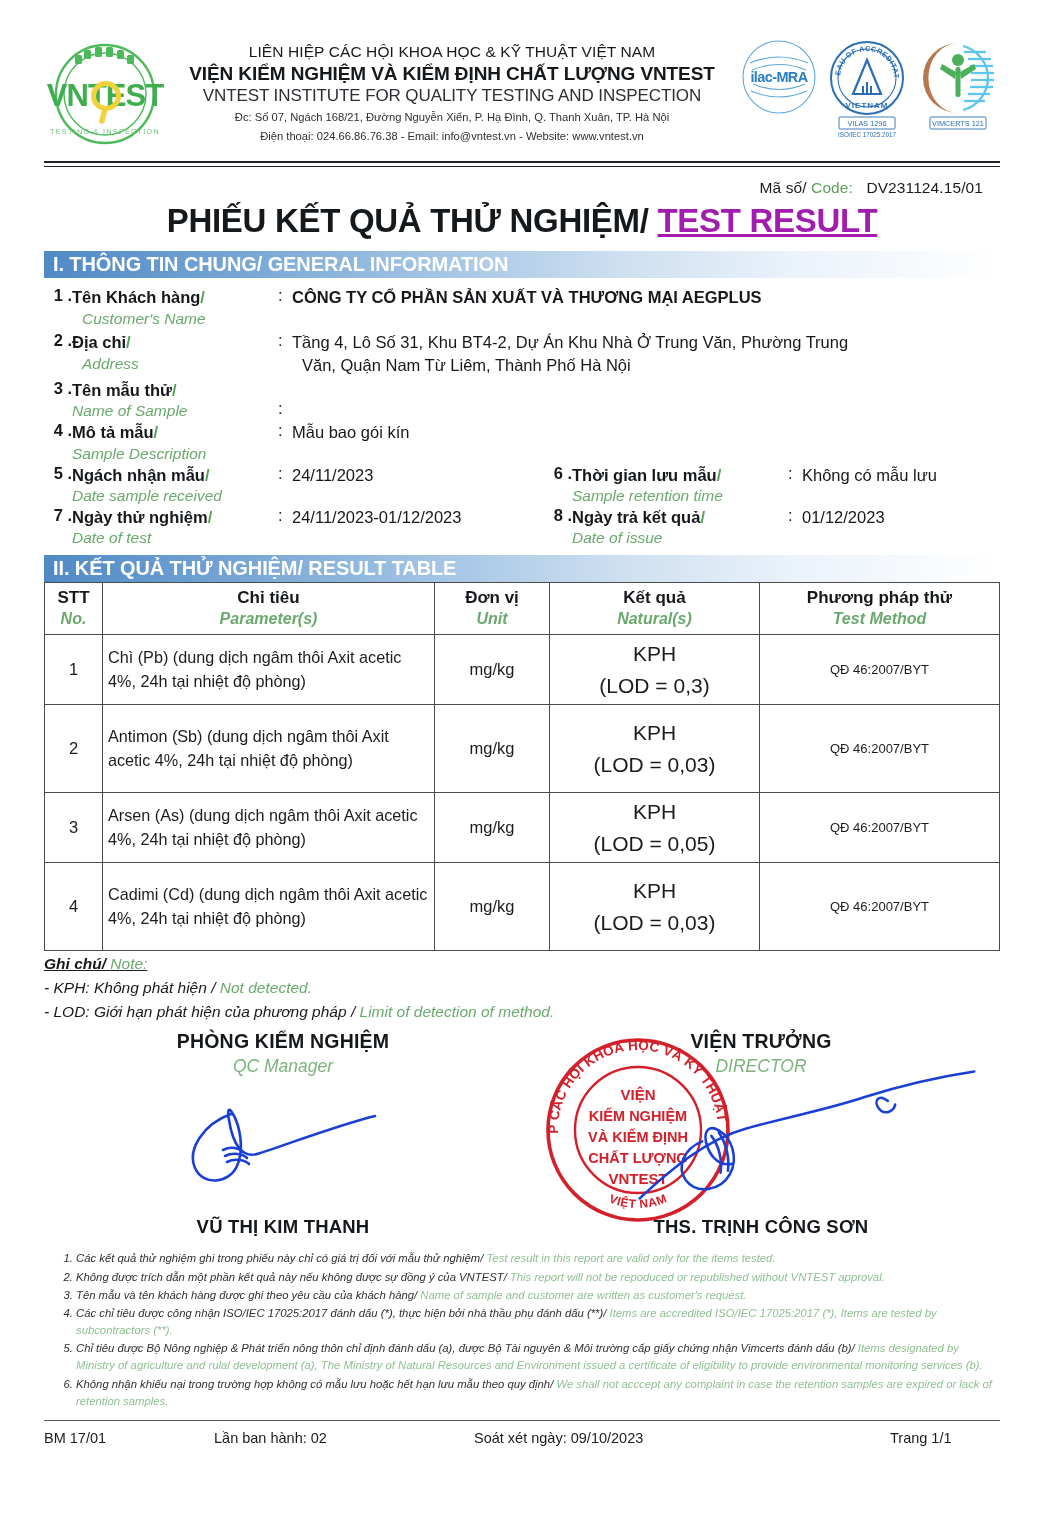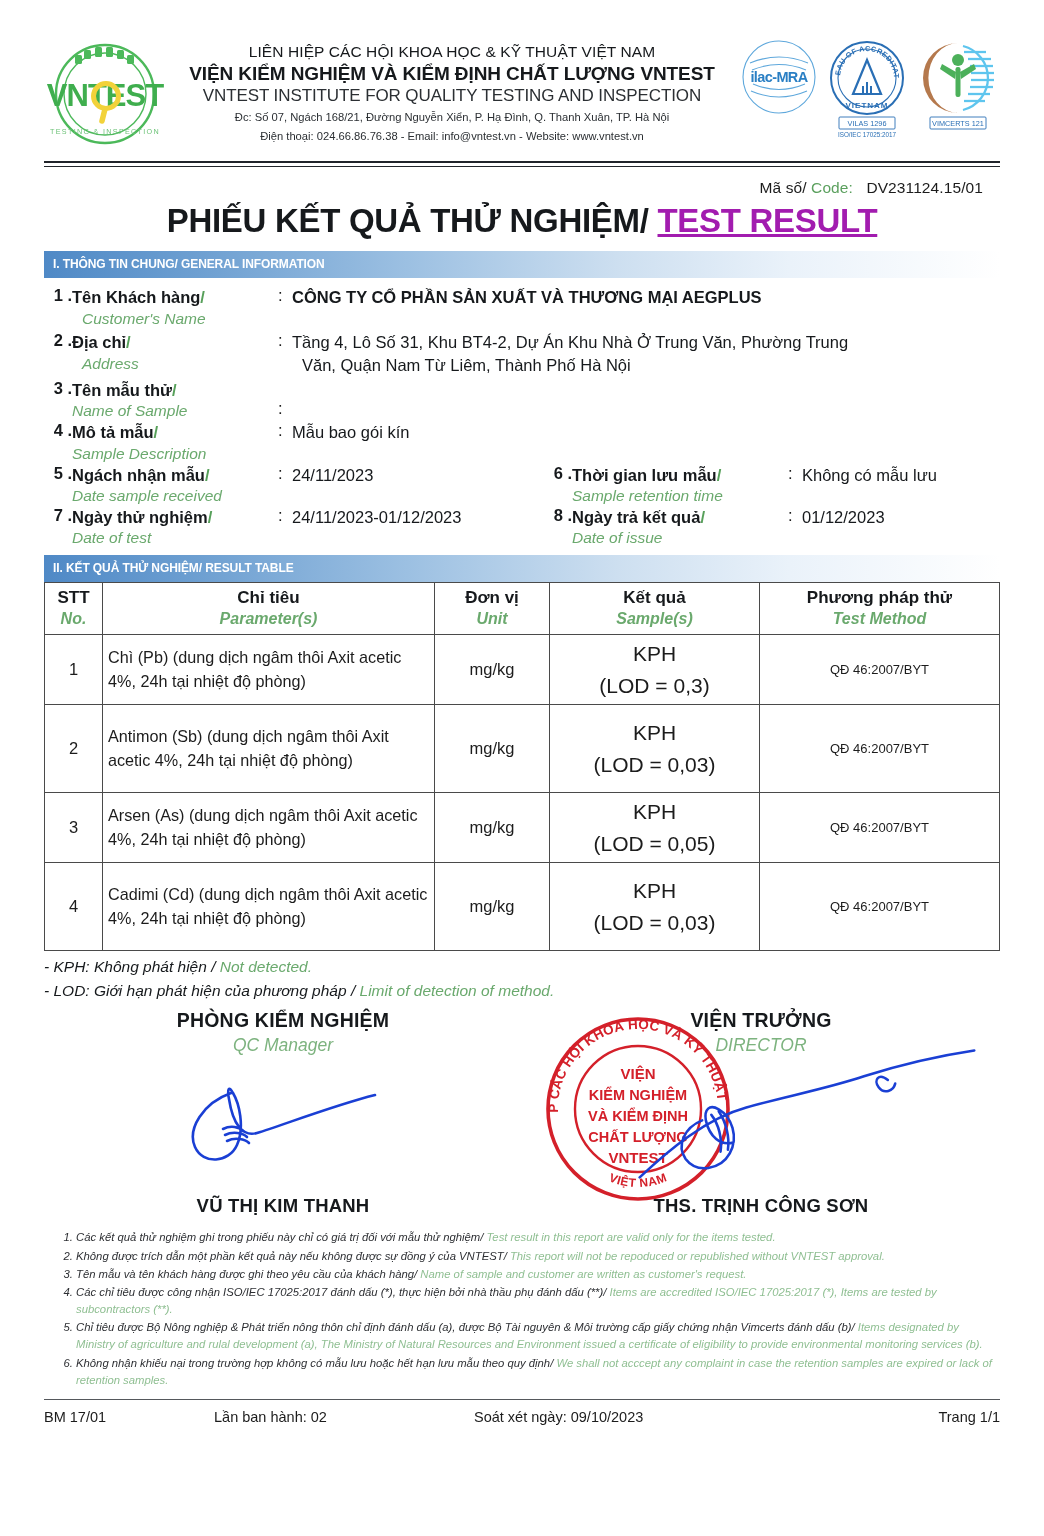--- a/index.html
+++ b/index.html
@@ -109,21 +109,21 @@
   .main-title .vn { color: #16191c; }
   .main-title .en { color: #a21caf; text-decoration: underline; }
 
   
   .section-bar {
     margin-top: 12px;
     height: 27px;
     line-height: 27px;
     background: linear-gradient(to right, #4f89c6 0%, #6d9fd1 16%, #9cc0e2 38%, #cddff0 60%, #eaf2fa 78%, #ffffff 100%);
     color: #ffffff;
-    font-size: 12px;
+    font-size: 20px;
     font-weight: bold;
     padding-left: 9px;
     letter-spacing: -.1px;
     box-sizing: border-box;
   }
   .section-bar.s2 { margin-top: 6px; }
 
   
   .info {
     margin-top: 8px;
@@ -308,21 +308,21 @@
   }
   .footer-bar {
     display: flex;
     font-size: 14.5px;
     color: #1c1c1c;
     padding-top: 9px;
   }
   .fb-1 { flex: 0 0 170px; }
   .fb-2 { flex: 0 0 260px; }
   .fb-3 { flex: 1 1 auto; }
-  .fb-4 { flex: 0 0 110px; text-align: right; }
+  .fb-4 { flex: 0 0 110px; }
 </style>
 </head>
 <body>
 
 <div class="page">
 
   <div class="header">
 
     <div class="logo-vntest">
       <svg width="122" height="112" viewBox="0 0 122 112">
@@ -552,21 +552,21 @@
         <th>
           <div class="th-vn">Chỉ tiêu</div>
           <div class="th-en">Parameter(s)</div>
         </th>
         <th>
           <div class="th-vn">Đơn vị</div>
           <div class="th-en">Unit</div>
         </th>
         <th>
           <div class="th-vn">Kết quả</div>
-          <div class="th-en">Sample(s)</div>
+          <div class="th-en">Natural(s)</div>
         </th>
         <th>
           <div class="th-vn">Phương pháp thử</div>
           <div class="th-en">Test Method</div>
         </th>
       </tr>
     </thead>
     <tbody>
       <tr style="height:66px">
         <td class="c-no">1</td>
@@ -605,20 +605,24 @@
         <td class="c-result">
           <div>KPH</div>
           <div>(LOD = 0,03)</div>
         </td>
         <td class="c-method">QĐ 46:2007/BYT</td>
       </tr>
     </tbody>
   </table>
 
   <div class="notes">
+    <div class="n-title">
+      <span class="vn">Ghi chú/</span>
+      <span class="en">Note:</span>
+    </div>
     <div class="n-line">
       <span>- KPH: Không phát hiện /</span> <span class="en">Not detected.</span>
     </div>
     <div class="n-line">
       <span>- LOD: Giới hạn phát hiện của phương pháp /</span> <span class="en">Limit of detection of method.</span>
     </div>
   </div>
 
   <div class="sig-area">
 

